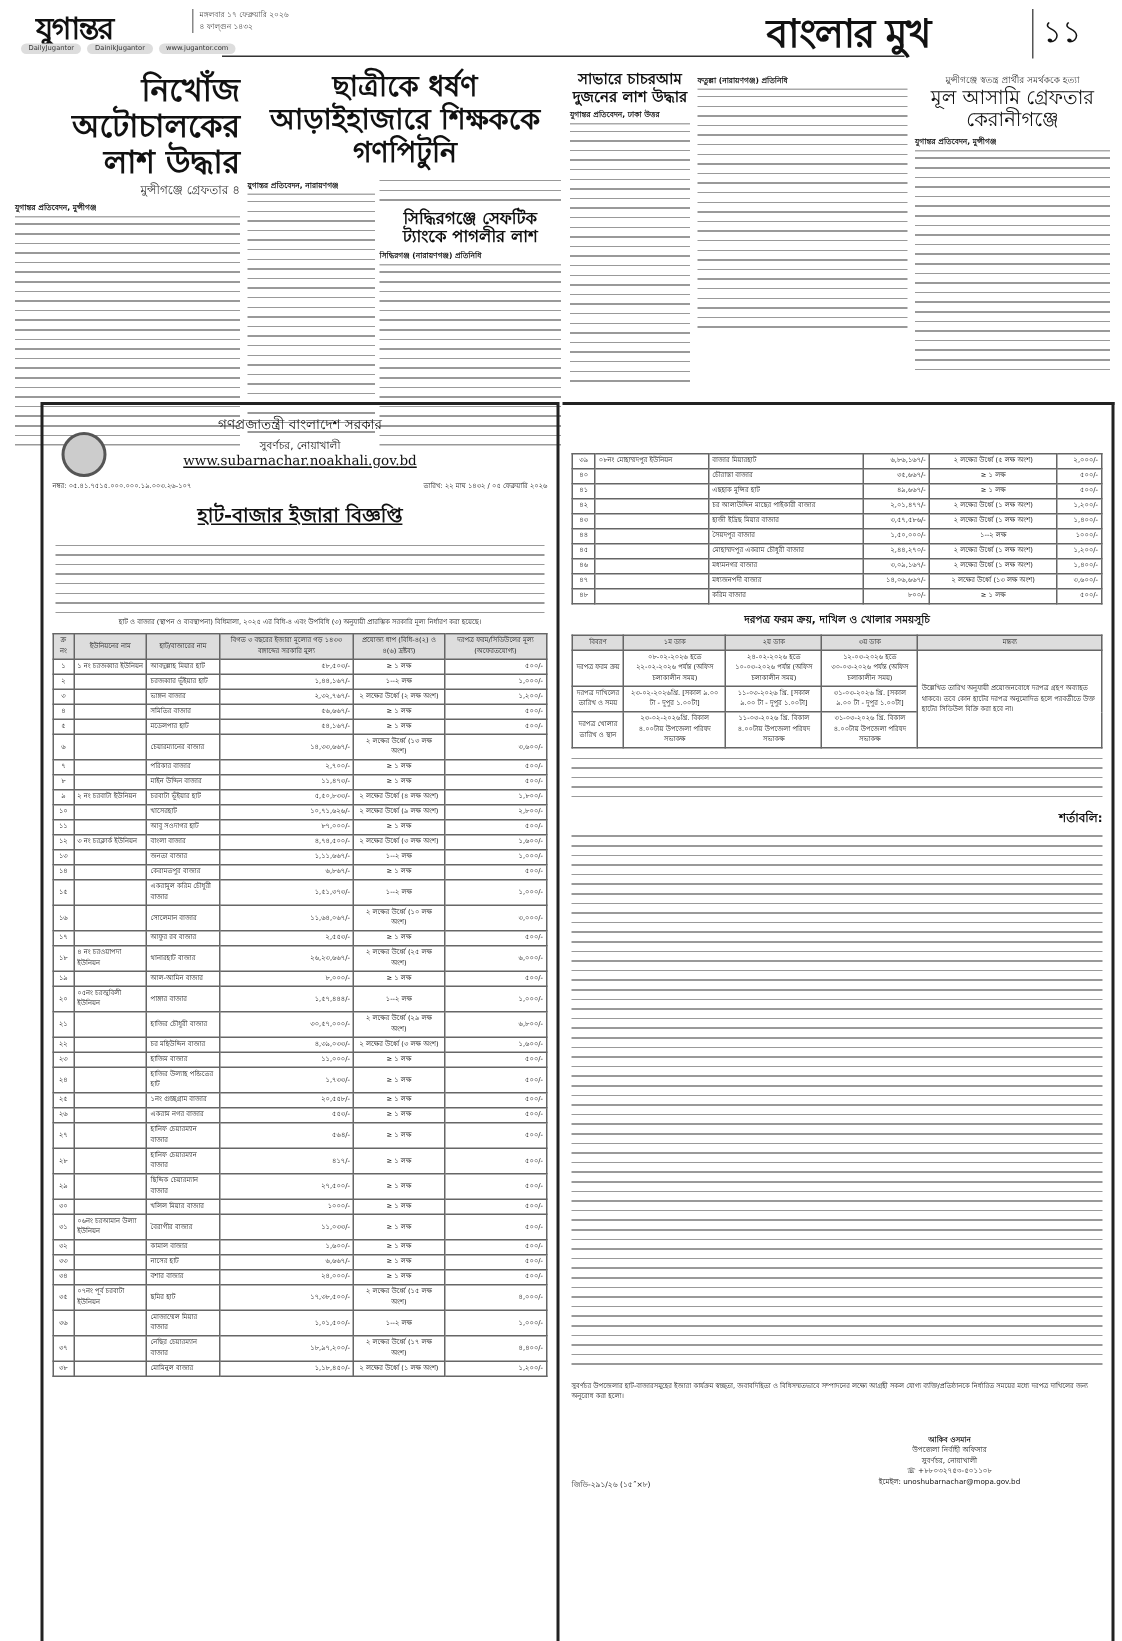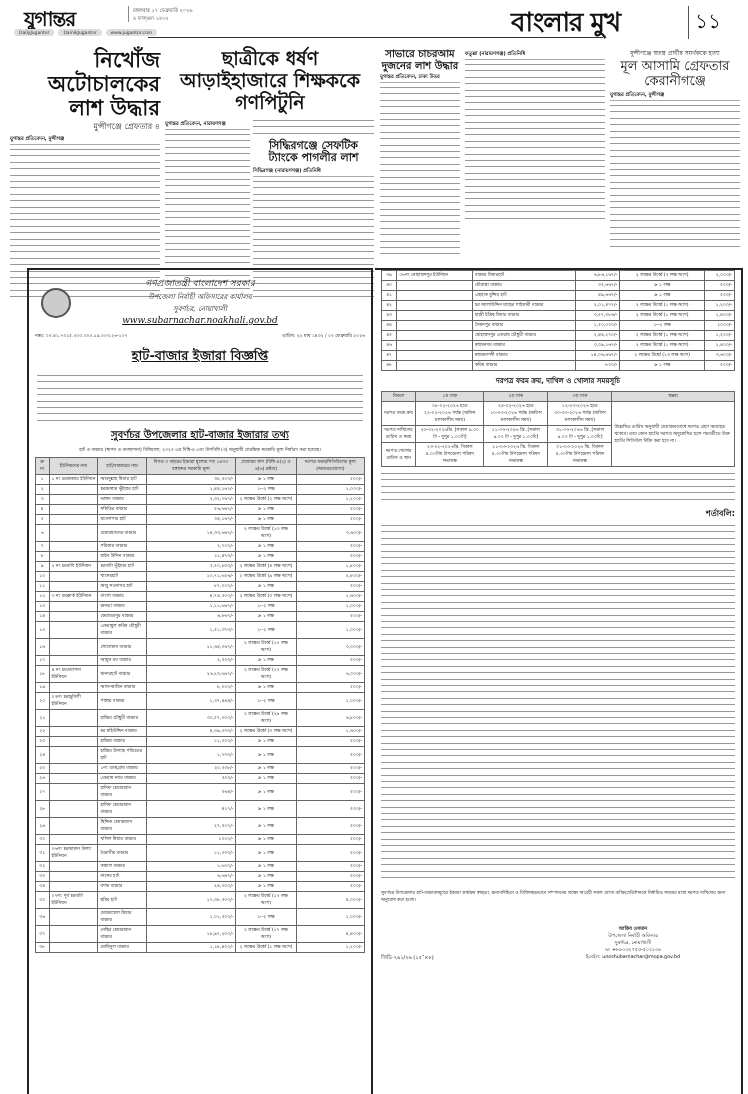--- a/index.html
+++ b/index.html
@@ -80,33 +80,31 @@
 
 <div class="col" style="left:610px;top:48px;width:130px;height:215px;">
   <div style="font-size:6px;text-align:center;color:#333;">মুন্সীগঞ্জে স্বতন্ত্র প্রার্থীর সমর্থককে হত্যা</div>
   <div class="headline" style="font-size:13px;font-weight:normal;">মূল আসামি গ্রেফতার কেরানীগঞ্জে</div>
   <div class="byline">যুগান্তর প্রতিবেদন, মুন্সীগঞ্জ</div>
   <div class="filler" style="height:145px;"></div>
 </div>
 
 <div class="notice">
   <div style="position:absolute;left:12px;top:18px;width:30px;height:30px;border-radius:50%;border:2px solid #555;background:#ccc;"></div>
-  <div style="text-align:center;margin-top:6px;font-style:italic;">
+  <div style="text-align:center;margin-top:6px;">
     <div style="font-size:9px;">গণপ্রজাতন্ত্রী বাংলাদেশ সরকার</div>
-    <div style="font-size:7px;">উপজেলা নির্বাহী অফিসারের কার্যালয়</div>
     <div style="font-size:7px;">সুবর্ণচর, নোয়াখালী</div>
     <div style="font-size:9px;text-decoration:underline;font-family:'DejaVu Serif',serif;">www.subarnachar.noakhali.gov.bd</div>
   </div>
   <div style="display:flex;justify-content:space-between;font-size:4.5px;padding:8px 6px 0;">
     <span>নম্বর: ০৫.৪১.৭৫১৫.০০০.০০০.১৯.০০৩.২৬-১০৭</span>
     <span><span>তারিখ:</span> <span>২২ মাঘ ১৪৩২</span> / <span>০৫ ফেব্রুয়ারি ২০২৬</span></span>
   </div>
   <div style="text-align:center;font-size:13px;text-decoration:underline;font-weight:bold;margin-top:6px;">হাট-বাজার ইজারা বিজ্ঞপ্তি</div>
   <div class="filler" style="height:48px;margin:6px 8px 0;"></div>
-  <div style="text-align:center;font-size:10px;text-decoration:underline;font-weight:bold;margin-top:6px;">সুবর্ণচর উপজেলার হাট-বাজার ইজারার তথ্য</div>
   <div style="font-size:4.5px;text-align:center;margin:3px 0;">হাট ও বাজার (স্থাপন ও ব্যবস্থাপনা) বিধিমালা, ২০২৫ এর বিধি-৪ এবং উপবিধি (৩) অনুযায়ী প্রারম্ভিক সরকারি মূল্য নির্ধারণ করা হয়েছে।</div>
   <div style="padding:0 6px;">
   <table>
     <thead>
           <tr id="thead-row">
             <th class="c">ক্র নং</th>
             <th class="c">ইউনিয়নের নাম</th>
             <th class="c">হাট/বাজারের নাম</th>
             <th class="c">বিগত ৩ বছরের ইজারা মূল্যের গড় ১৪৩৩ বঙ্গাব্দের সরকারি মূল্য</th>
             <th class="c">প্রযোজ্য ধাপ (বিধি-৪(২) ও ৪(৬) দ্রষ্টব্য)</th>
@@ -417,21 +415,21 @@
             <td class="r">১,১৮,৪৫০/-</td>
             <td class="c">২ লক্ষের উর্ধ্বে (১ লক্ষ অংশ)</td>
             <td class="r">১,২০০/-</td>
           </tr>
         </tbody>
   </table>
   </div>
 </div>
 
 <div class="notice2">
-  <div style="padding:0 6px;">
+  <div style="padding:0 6px;margin-top:32px;">
   <table>
         <tbody id="tbody-2">
           <tr>
             <td class="c">৩৯</td>
             <td>০৮নং মোহাম্মদপুর ইউনিয়ন</td>
             <td>বাজার মিয়ারহাট</td>
             <td class="r">৬,৮৬,১৬৭/-</td>
             <td class="c">২ লক্ষের উর্ধ্বে (৫ লক্ষ অংশ)</td>
             <td class="r">২,০০০/-</td>
           </tr>

